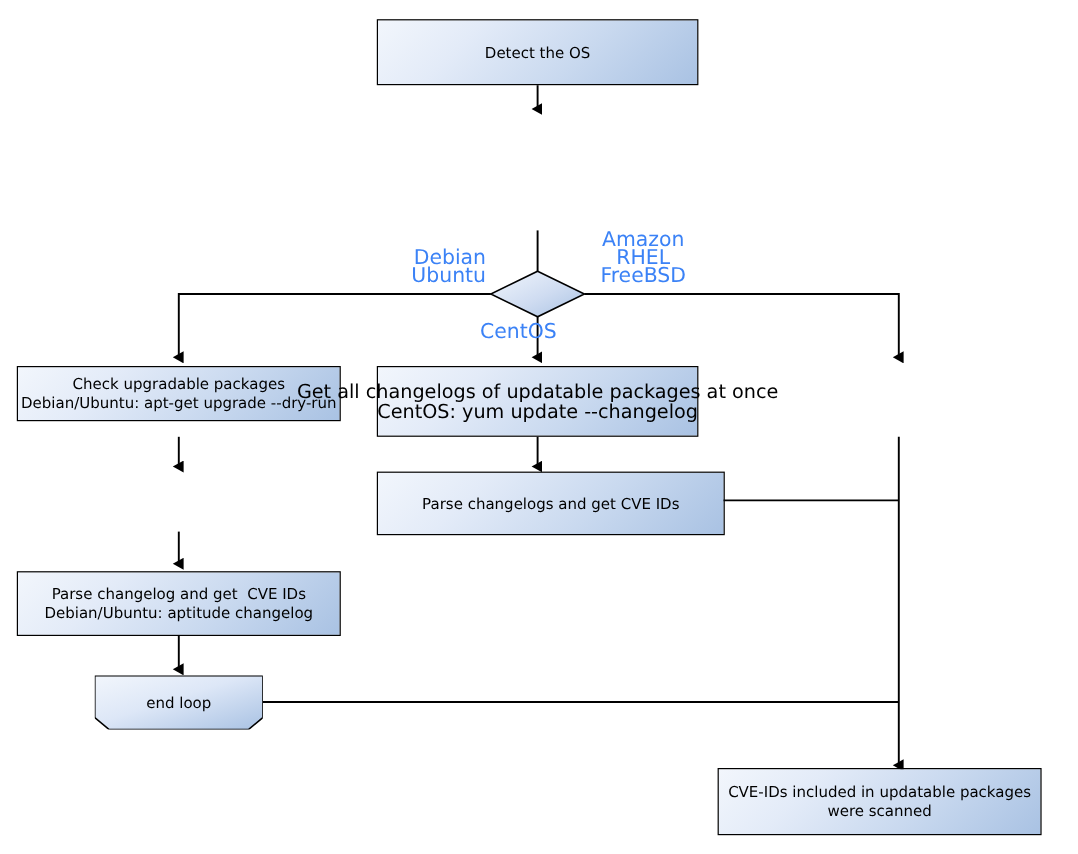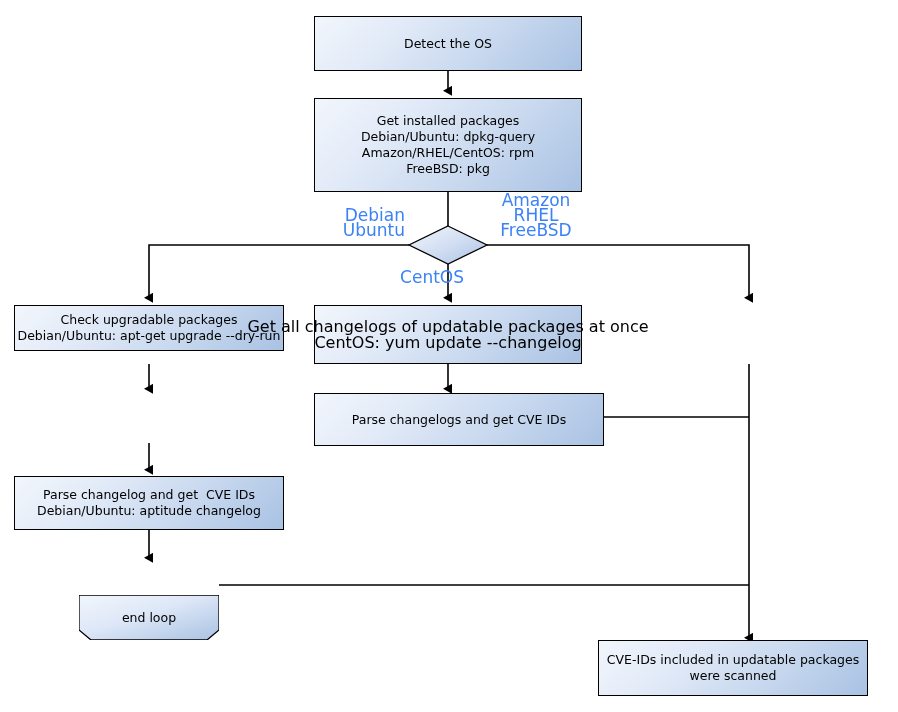--- a/index.html
+++ b/index.html
@@ -104,26 +104,20 @@
       <path d="M583,417 L749,417"></path>
 
       <line x1="749" y1="364" x2="749" y2="638" marker-end="url(#arrow)"></line>
     </g>
   </svg>
 
   <div class="node rect" style="left:314px; top:16px; width:268px; height:55px;">
     <span class="lbl">Detect the OS</span>
   </div>
 
-  <div class="node rect" style="left:314px; top:98px; width:268px; height:94px;">
-    <span class="lbl">Get installed packages
-Debian/Ubuntu: dpkg-query
-Amazon/RHEL/CentOS: rpm
-FreeBSD: pkg</span>
-  </div>
 
   <svg class="layer" viewBox="0 0 898 712">
     <polygon points="448,226 487,245 448,264 409,245" fill="url(#diamondgrad)" stroke="#000000" stroke-width="1.3"></polygon>
     <defs>
       <linearGradient id="diamondgrad" x1="0" y1="0" x2="1" y2="1">
         <stop offset="0%" stop-color="#f2f6fc"></stop>
         <stop offset="55%" stop-color="#cfdcf1"></stop>
         <stop offset="100%" stop-color="#a9c2e3"></stop>
       </linearGradient>
     </defs>
@@ -146,21 +140,21 @@
 CentOS: yum update --changelog</span>
   </div>
 
 
 
   <div class="node rect" style="left:14px; top:476px; width:270px; height:54px;">
     <span class="lbl">Parse changelog and get  CVE IDs
 Debian/Ubuntu: aptitude changelog</span>
   </div>
 
-  <div class="node loopend" style="left:79px; top:563px; width:140px; height:45px;margin-top:32px;">
+  <div class="node loopend" style="left:79px; top:563px; width:140px; height:45px;">
     <svg class="loopshape" viewBox="0 0 140 45" preserveAspectRatio="none">
       <defs>
         <linearGradient id="loopgrad2" x1="0" y1="0" x2="1" y2="1">
           <stop offset="0%" stop-color="#f2f6fc"></stop>
           <stop offset="45%" stop-color="#dde7f7"></stop>
           <stop offset="100%" stop-color="#a9c2e3"></stop>
         </linearGradient>
       </defs>
       <polygon points="0,0 140,0 140,35 128,45 12,45 0,35" fill="url(#loopgrad2)" stroke="#000000" stroke-width="1.3" vector-effect="non-scaling-stroke"></polygon>
     </svg>

